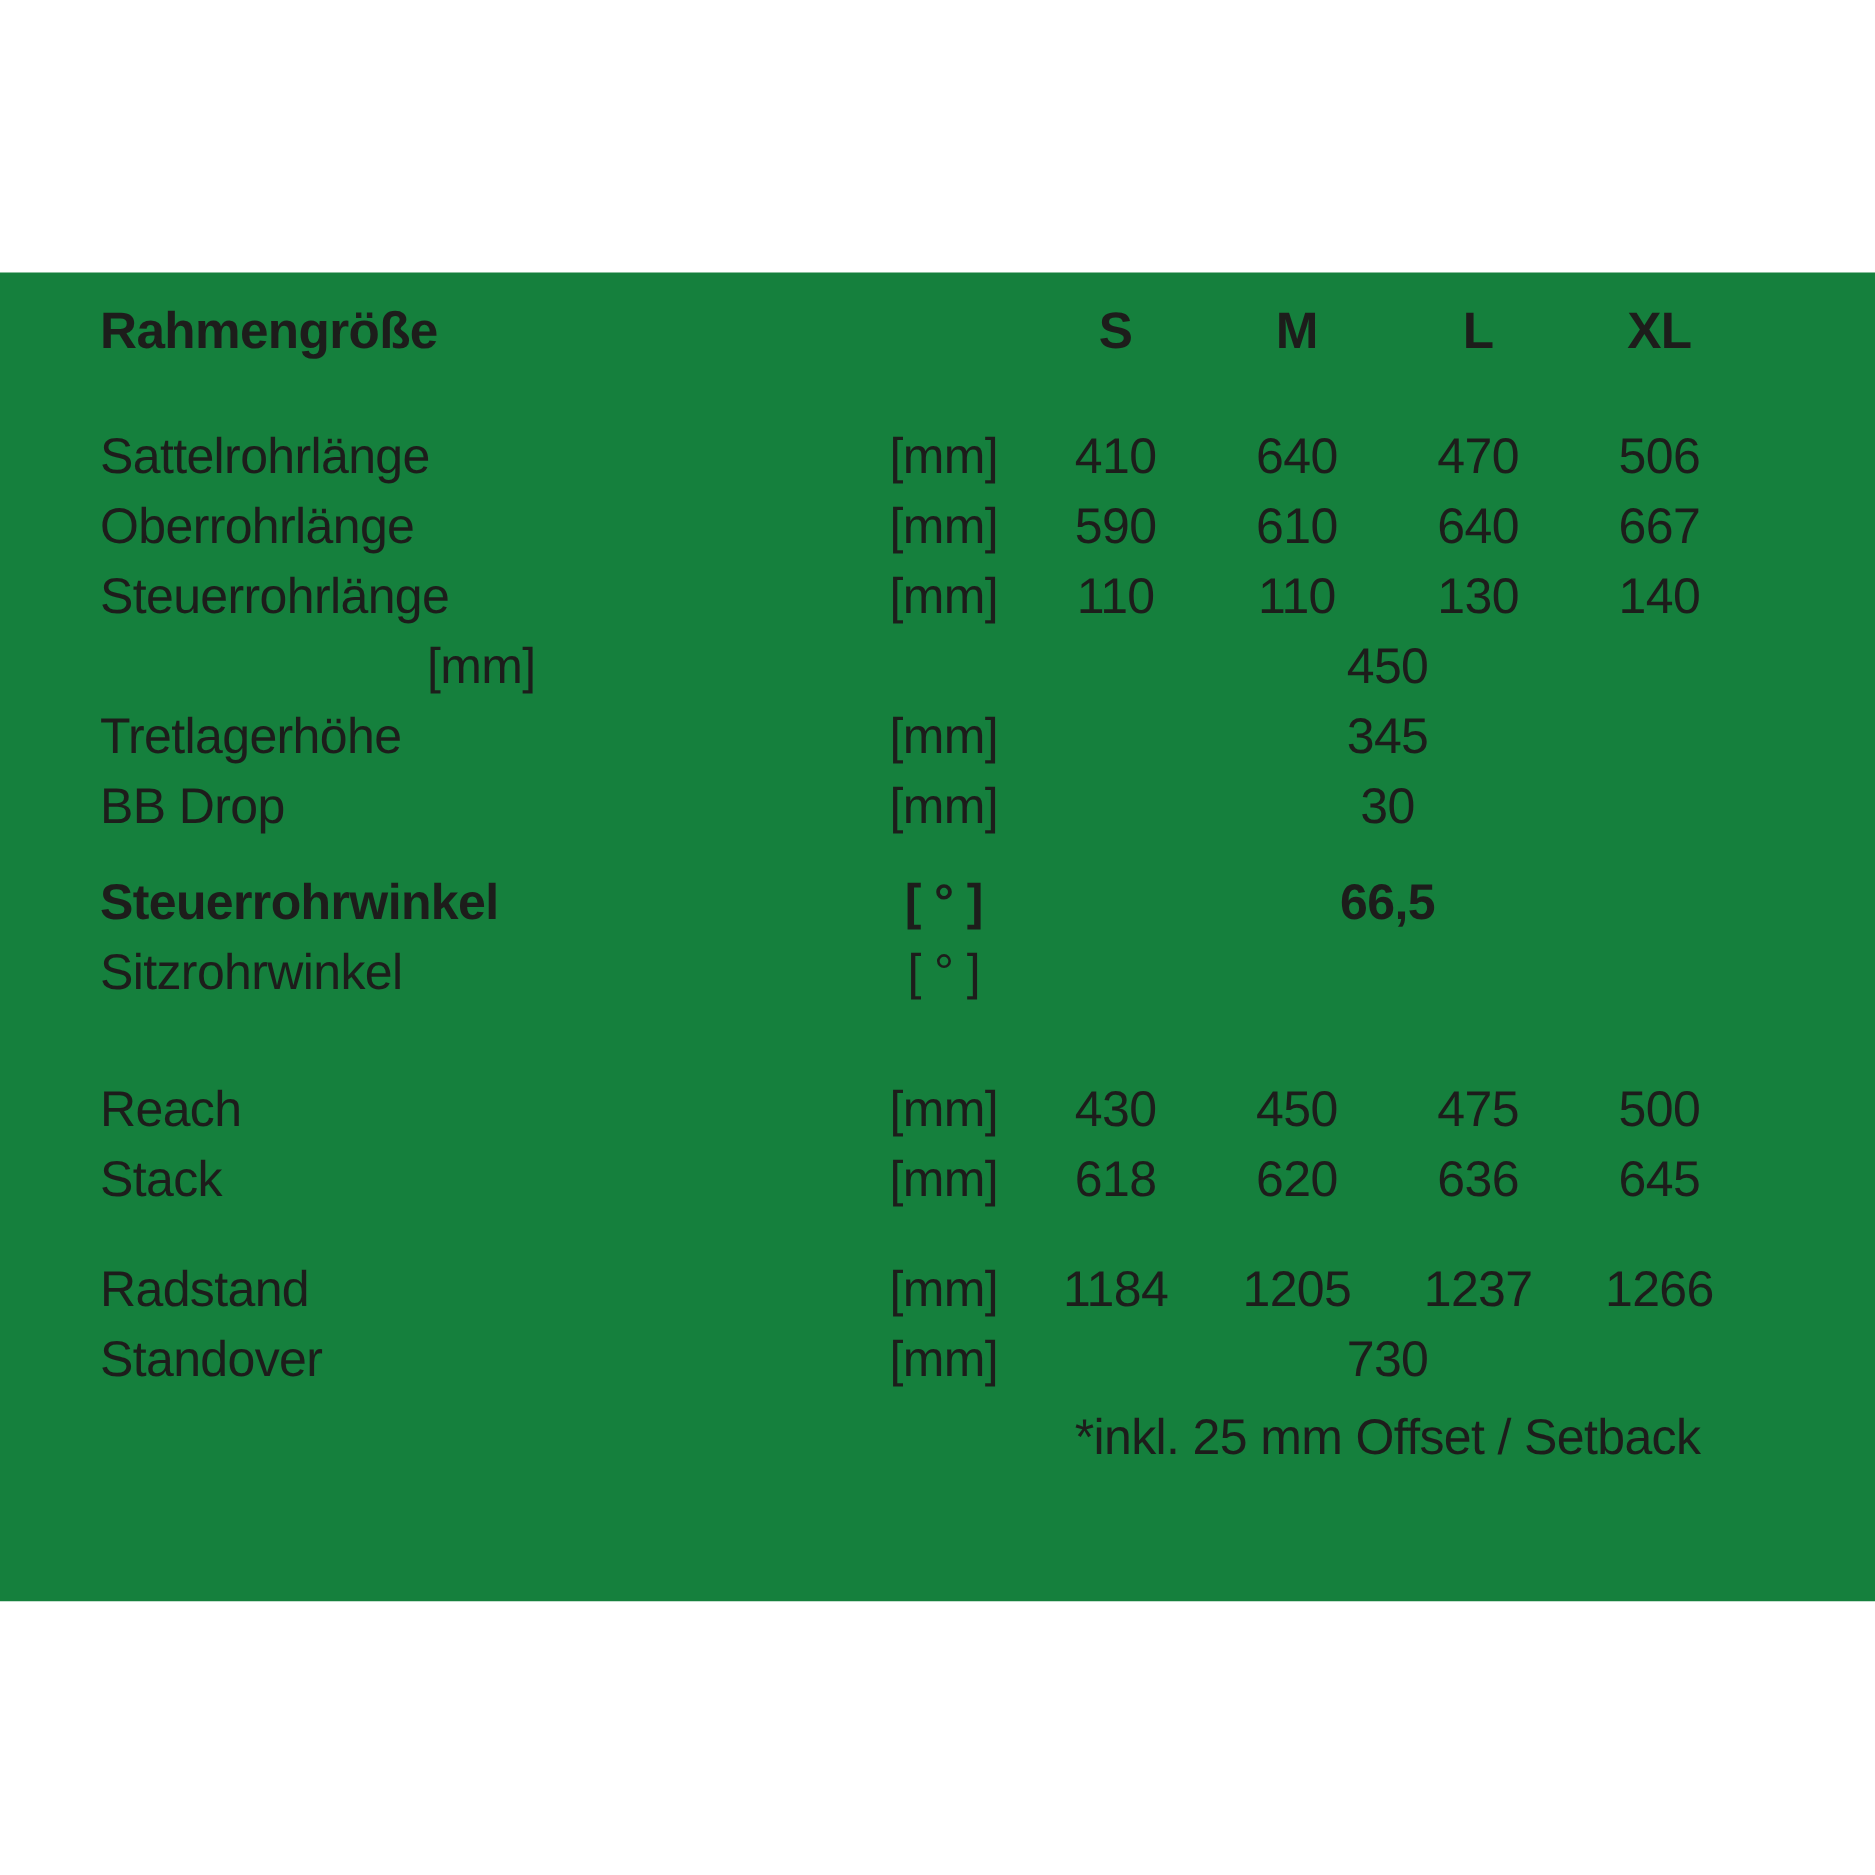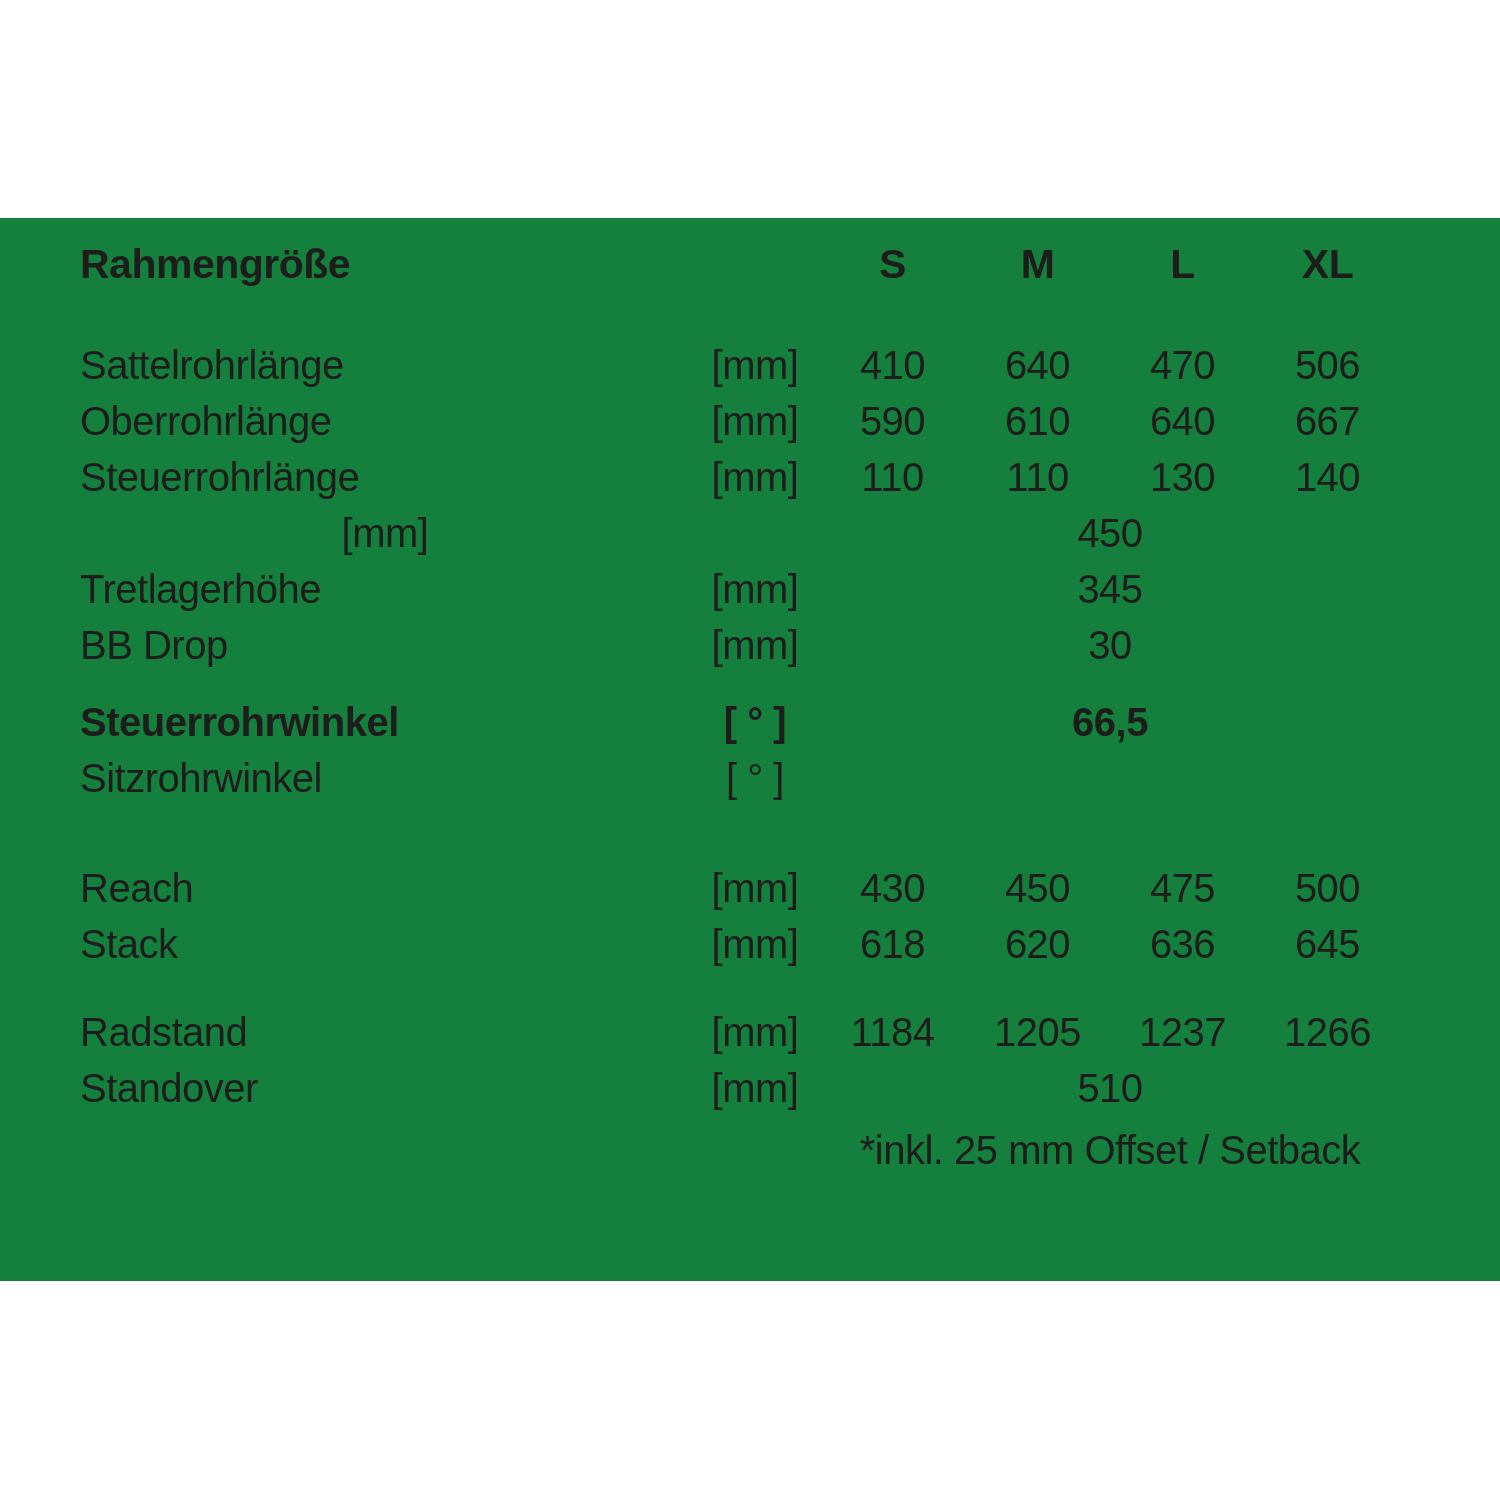--- a/index.html
+++ b/index.html
@@ -138,21 +138,21 @@
       <div class="cell label">Radstand</div>
       <div class="cell unit">[mm]</div>
       <div class="cell val">1184</div>
       <div class="cell val">1205</div>
       <div class="cell val">1237</div>
       <div class="cell val">1266</div>
     </div>
     <div class="row">
       <div class="cell label">Standover</div>
       <div class="cell unit">[mm]</div>
-      <div class="cell shared">510</div>
+      <div class="cell shared">730</div>
     </div>
 
     <div class="row mt-fn">
       <div class="cell shared">*inkl. 25 mm Offset / Setback</div>
     </div>
 
   </div>
 </div>
 
 </body></html>

